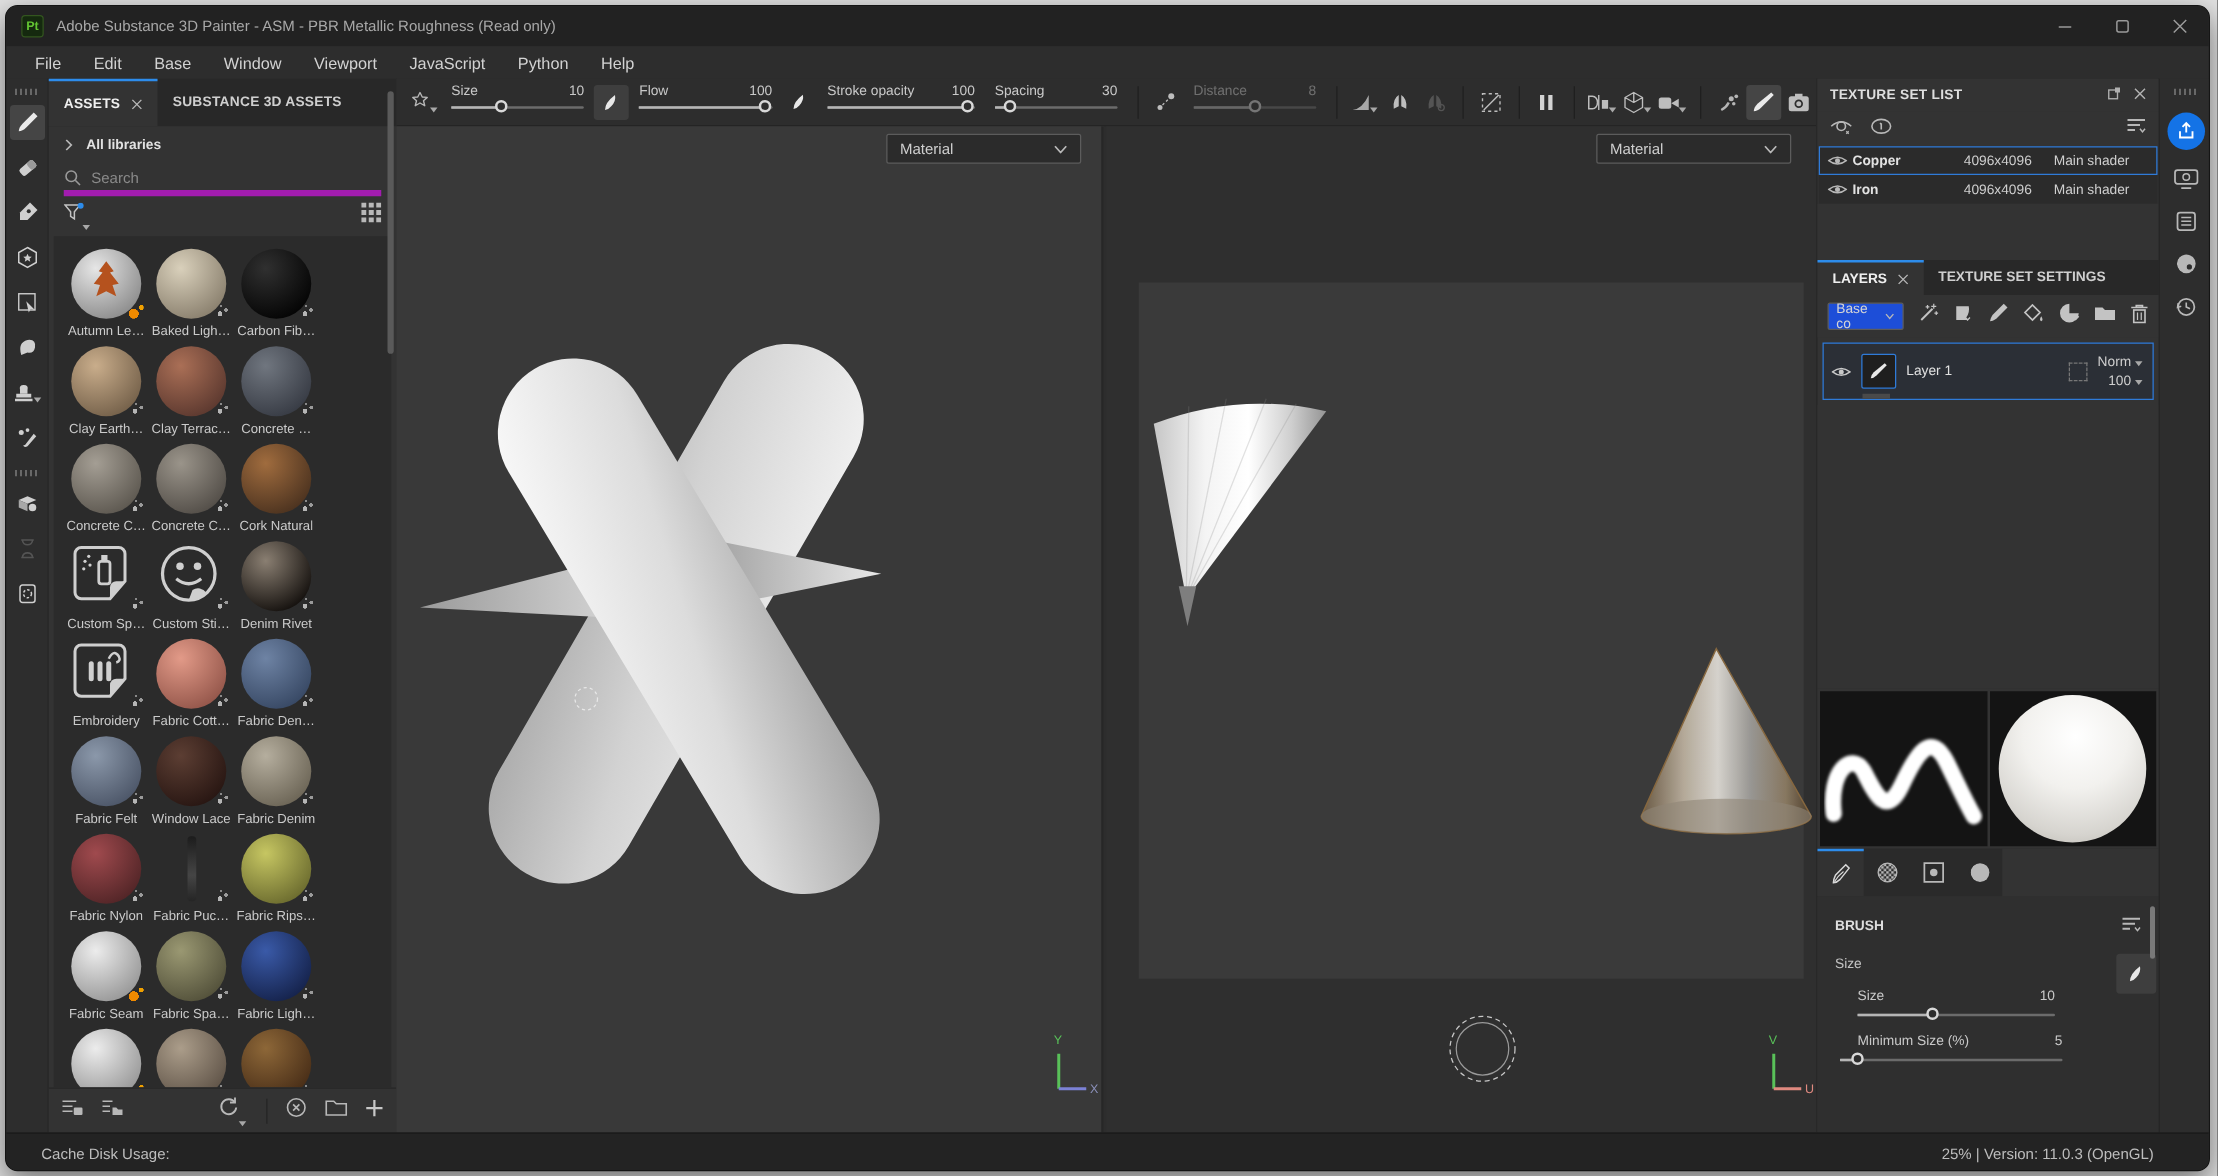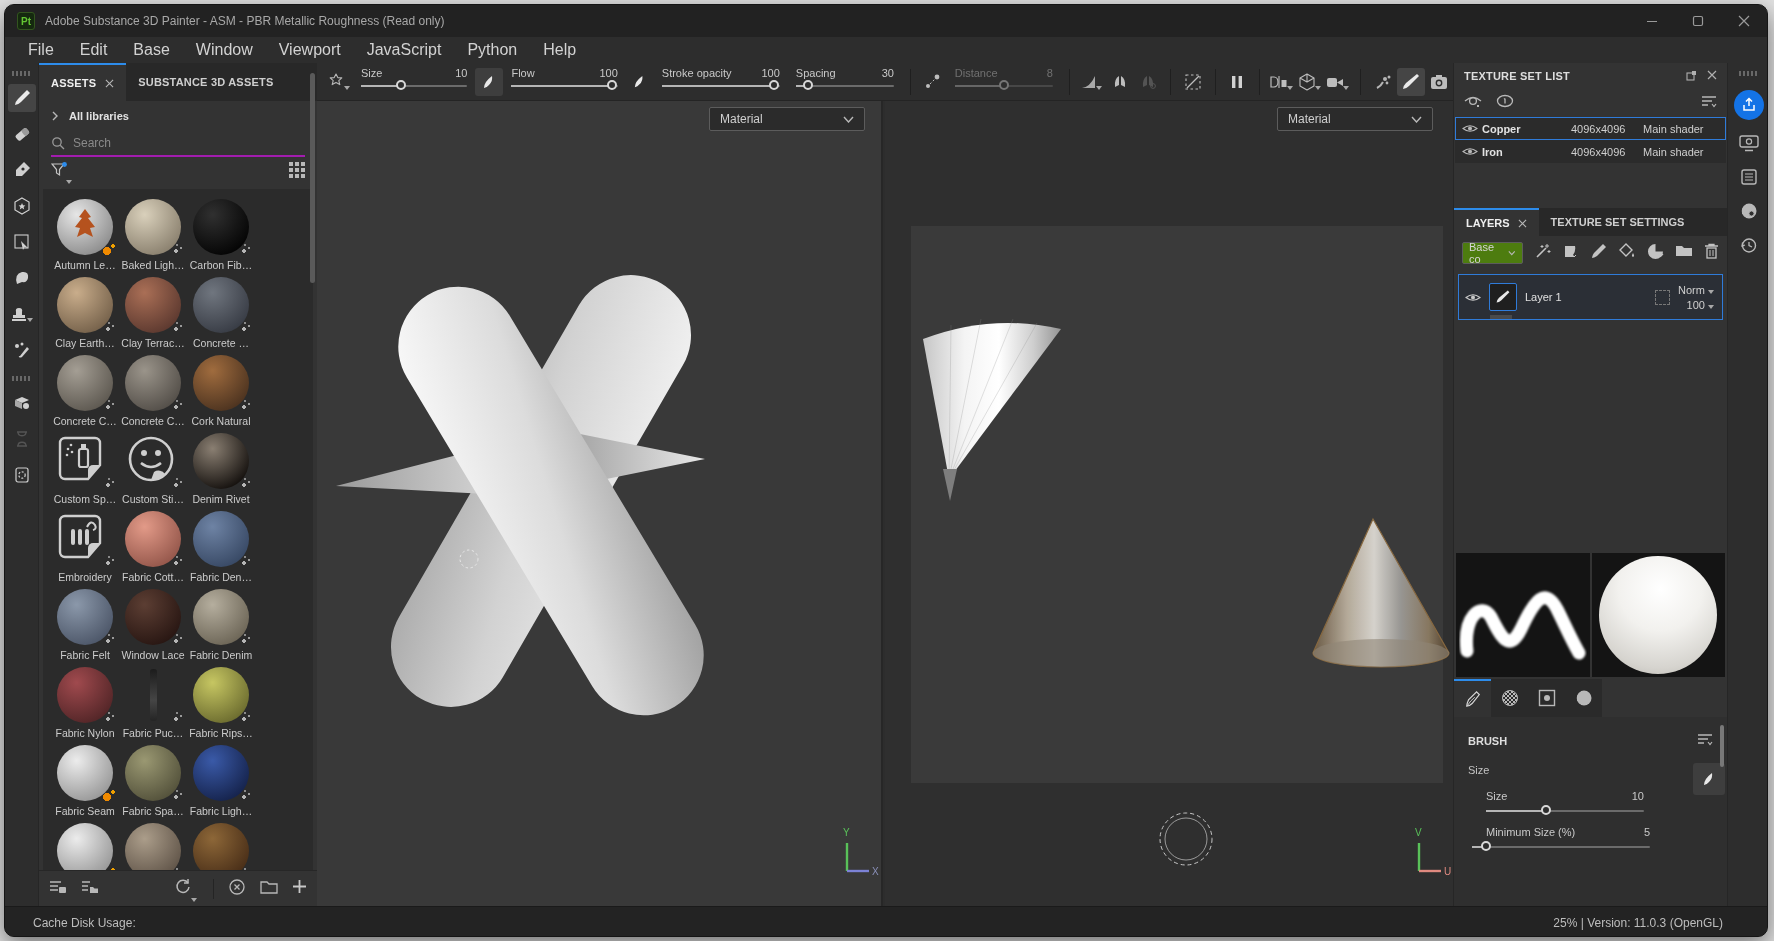--- a/index.html
+++ b/index.html
@@ -7,21 +7,21 @@
   .abs{position:absolute;}
   #window{position:absolute;left:4px;top:4px;width:1764px;height:933px;background:#2d2d2d;border-radius:10px;overflow:hidden;border:1px solid #151515;box-shadow:0 8px 24px rgba(0,0,0,.5);}
 
   
   .titlebar{position:absolute;left:0;top:0;width:100%;height:32px;background:#222;display:flex;align-items:center;}
   .appbadge{width:18px;height:18px;margin-left:12px;background:#15290f;color:#63c532;font-weight:bold;font-size:10px;display:flex;align-items:center;justify-content:center;border-radius:3px;border:1px solid #33551f;}
   .title{margin-left:10px;color:#a8a8a8;font-size:12px;}
   .wctrls{margin-left:auto;display:flex;height:100%;}
   .wbtn{width:46px;height:100%;display:flex;align-items:center;justify-content:center;}
   .menubar{position:absolute;left:0;top:32px;width:100%;height:26px;background:#2d2d2d;display:flex;align-items:center;padding-left:10px;}
-  .menuitem{padding:0 13px;font-size:16px;color:#d2d2d2;}
+  .menuitem{padding:0 13px;font-size:13px;color:#d2d2d2;}
 
   
   .band{position:absolute;left:312px;top:58px;width:1136px;height:38px;background:#2d2d2d;border-bottom:1px solid #242424;display:flex;align-items:center;padding-left:8px;}
   .tsep{width:1px;height:26px;background:#1f1f1f;margin:0 8px;}
   .tslider{position:relative;height:30px;margin:0 8px;}
   .tslider .lrow{display:flex;justify-content:space-between;font-size:11px;color:#c9c9c9;margin-bottom:6px;}
   .track{position:relative;height:2px;background:#6b6b6b;border-radius:1px;}
   .track .fill{position:absolute;left:0;top:0;height:2px;background:#b5b5b5;}
   .track .handle{position:absolute;top:-5px;width:10px;height:10px;border:2px solid #d8d8d8;border-radius:50%;background:#2d2d2d;}
   .dim{opacity:.42;}
@@ -36,21 +36,21 @@
   .grip{width:20px;height:5px;background:repeating-linear-gradient(90deg,#686868 0 2px,transparent 2px 4px);margin:8px 0 4px 0;flex:0 0 auto;}
   .toolbtn{width:28px;height:28px;margin:4px 0;display:flex;align-items:center;justify-content:center;border-radius:3px;flex:0 0 auto;}
   .toolbtn.active{background:#454545;}
 
   
   .assets{position:absolute;left:34px;top:58px;width:278px;height:843px;background:#333;}
   .atabs{height:38px;display:flex;background:#282828;}
   .atab{display:flex;align-items:center;padding:0 12px;font-size:11px;font-weight:bold;color:#cfcfcf;letter-spacing:.2px;}
   .atab.active{background:#333;border-top:2px solid #2d8ceb;color:#efefef;}
   .acrumb{height:30px;display:flex;align-items:center;padding-left:12px;color:#e2e2e2;font-size:11px;font-weight:bold;gap:10px;}
-  .asearch{height:26px;display:flex;align-items:center;margin:0 12px;border-bottom:2px solid #a21caf;gap:8px;}
+  .asearch{height:26px;display:flex;align-items:center;margin:0 12px;border-bottom:5px solid #a21caf;gap:8px;}
   .asearch input{background:transparent;border:0;outline:none;color:#cfcfcf;font-size:12px;width:200px;font-family:"Liberation Sans",sans-serif;}
   .asearch input::placeholder{color:#8a8a8a;}
   .afilter{height:30px;display:flex;align-items:center;padding:0 12px;}
   .agrid{position:absolute;left:4px;top:126px;width:270px;height:681px;background:#2b2b2b;overflow:hidden;padding:10px 0 0 8px;display:flex;flex-wrap:wrap;align-content:flex-start;}
   .tile{width:68px;height:78px;display:flex;flex-direction:column;align-items:center;flex:0 0 auto;}
   .thumb{position:relative;width:56px;height:56px;}
   .sphere{width:56px;height:56px;border-radius:50%;}
   .alabel{margin-top:4px;font-size:10.5px;color:#cbcbcb;max-width:68px;white-space:nowrap;overflow:hidden;}
   .badge{position:absolute;}
   .badge.dots{right:-2px;bottom:2px;width:10px;height:10px;background:radial-gradient(circle 2px at 3px 8px,#b5b5b5 98%,transparent),radial-gradient(circle 1.5px at 8px 5px,#9a9a9a 98%,transparent),radial-gradient(circle 1px at 4px 2px,#8a8a8a 98%,transparent);}
@@ -76,21 +76,21 @@
   .tsltools{height:28px;display:flex;align-items:center;padding:0 10px;gap:14px;background:#333;}
   .tslrow{height:23px;display:grid;grid-template-columns:26px 1fr 72px 82px;align-items:center;font-size:11px;color:#cfcfcf;background:#2b2b2b;margin:0 1px;border:1px solid transparent;}
   .tslrow.selected{border-color:#2f7bd9;}
   .tslrow .nm{font-weight:bold;color:#e2e2e2;}
   .tslrow svg{margin-left:6px;}
   .gap45{height:45px;background:#333;}
   .ltabs{height:28px;display:flex;background:#282828;}
   .ltab{display:flex;align-items:center;padding:0 12px;font-size:11px;font-weight:bold;color:#cfcfcf;gap:8px;}
   .ltab.active{background:#333;border-top:2px solid #2d8ceb;color:#efefef;}
   .ltools{height:34px;display:flex;align-items:center;padding:0 8px;gap:11px;background:#333;}
-  .blenddrop{width:74px;height:22px;border:1px solid #5c5c5c;border-radius:2px;background:#4d7c0f;display:flex;align-items:center;padding:0 6px;color:#d5d5d5;font-size:11px;gap:6px;}
+  .blenddrop{width:74px;height:22px;border:1px solid #5c5c5c;border-radius:2px;background:#1d4ed8;display:flex;align-items:center;padding:0 6px;color:#d5d5d5;font-size:11px;gap:6px;}
   .layerrow{margin:4px;height:46px;border:1px solid #2f7bd9;background:#2b2f36;display:flex;align-items:center;padding:0 6px;gap:8px;}
   .lthumb{width:28px;height:28px;border:1px solid #2f7bd9;border-radius:2px;background:#1f1f1f;display:flex;align-items:center;justify-content:center;position:relative;}
   .lthumb::after{content:"";position:absolute;left:0;bottom:-9px;width:22px;height:4px;background:#4a4a4a;}
   .lname{font-size:11px;color:#e0e0e0;flex:1;}
   .lmaskbox{width:15px;height:15px;border:1px dashed #777;}
   .lmode{display:flex;flex-direction:column;align-items:flex-end;font-size:11px;color:#cfcfcf;gap:3px;padding-right:2px;}
   .lempty{height:227px;background:#333;}
   .pviews{height:128px;display:flex;background:#333;gap:2px;padding:2px;}
   .pv{flex:1;background:#141414;display:flex;align-items:center;justify-content:center;overflow:hidden;}
   .pvsphere{width:118px;height:118px;border-radius:50%;background:radial-gradient(circle at 52% 28%,#ffffff 0%,#f2f1ee 40%,#d6d4cf 75%,#b3b0a8 100%);}

